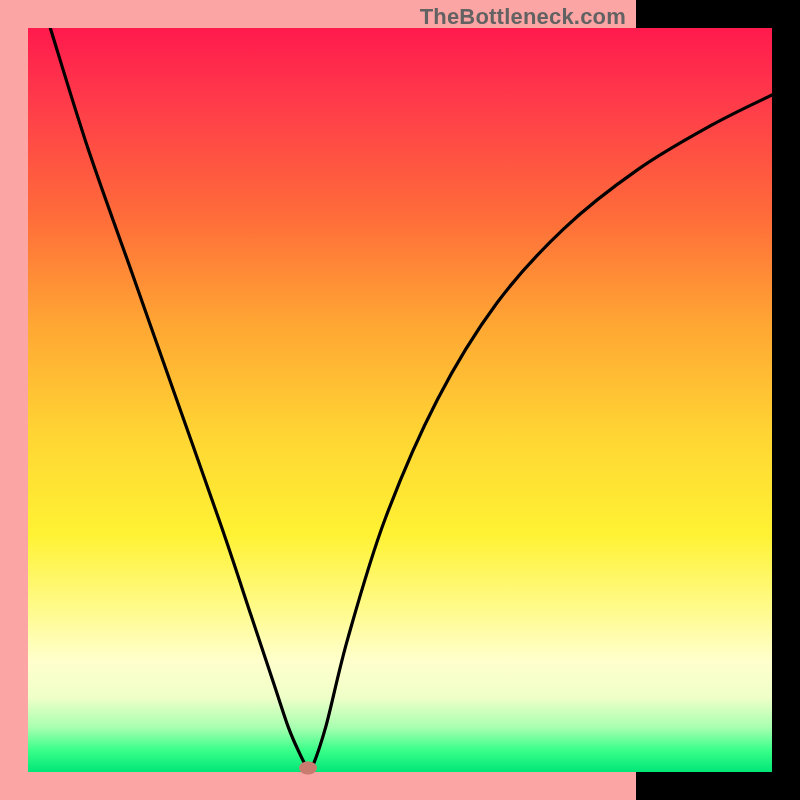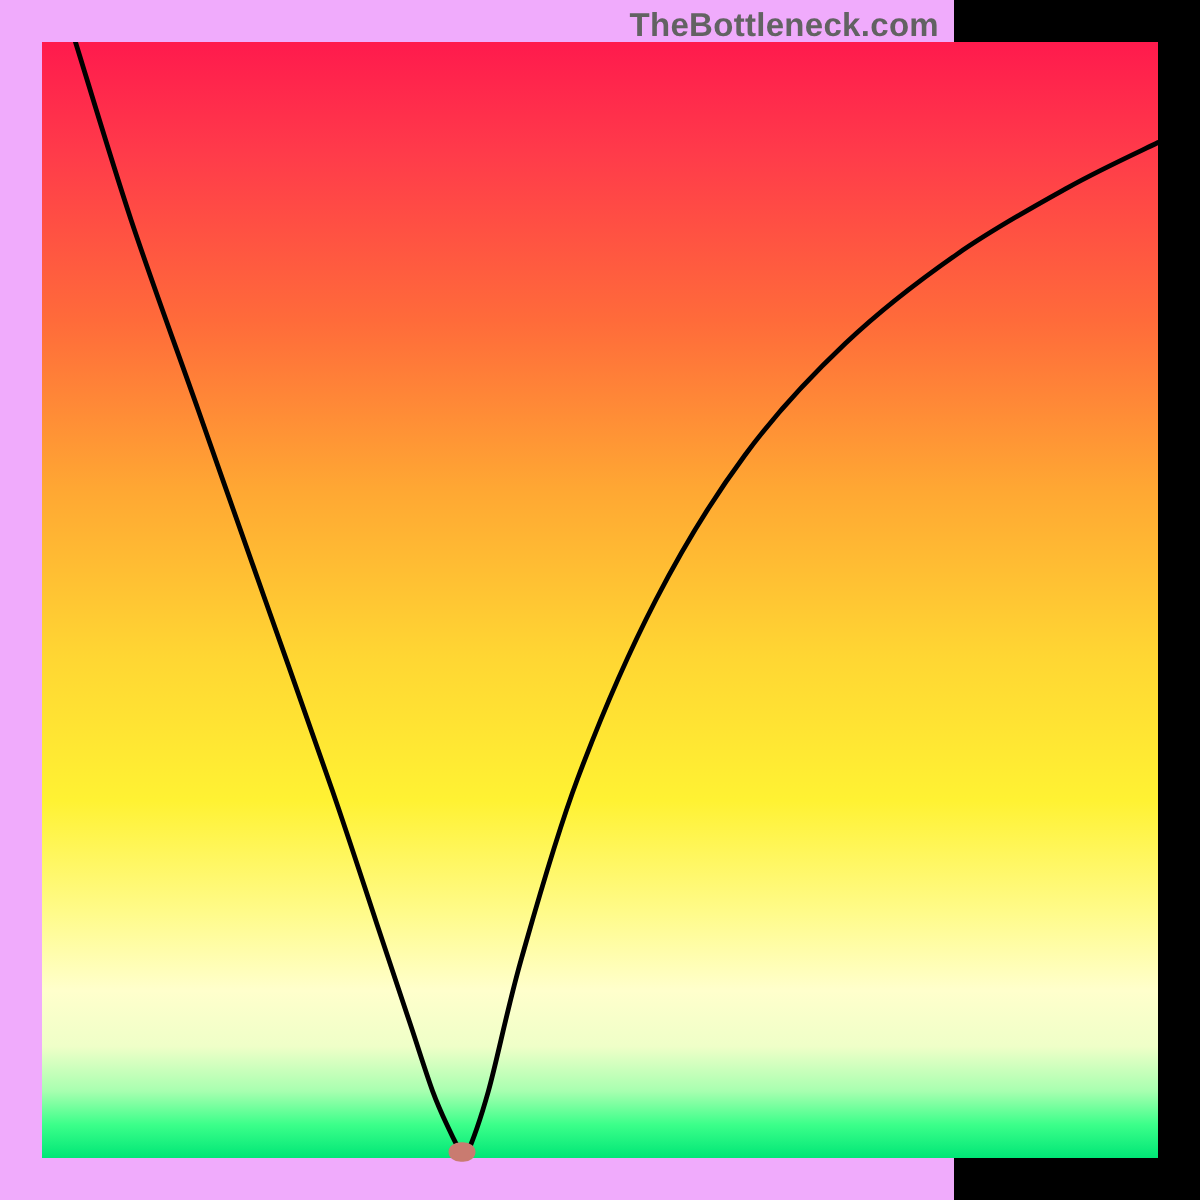--- a/index.html
+++ b/index.html
@@ -9,21 +9,21 @@
     height: 800px;
     background: #000;
     overflow: hidden;
   }
   .frame {
     position: absolute;
     left: 0;
     top: 0;
     width: 636px;
     height: 800px;
-    background: #f0abfc;
+    background: #fca5a5;
   }
   .plot {
     position: absolute;
     left: 28px;
     top: 28px;
     width: 744px;
     height: 744px;
     background: linear-gradient(to bottom,
       #ff1a4d 0%,
       #ff3b4a 10%,

